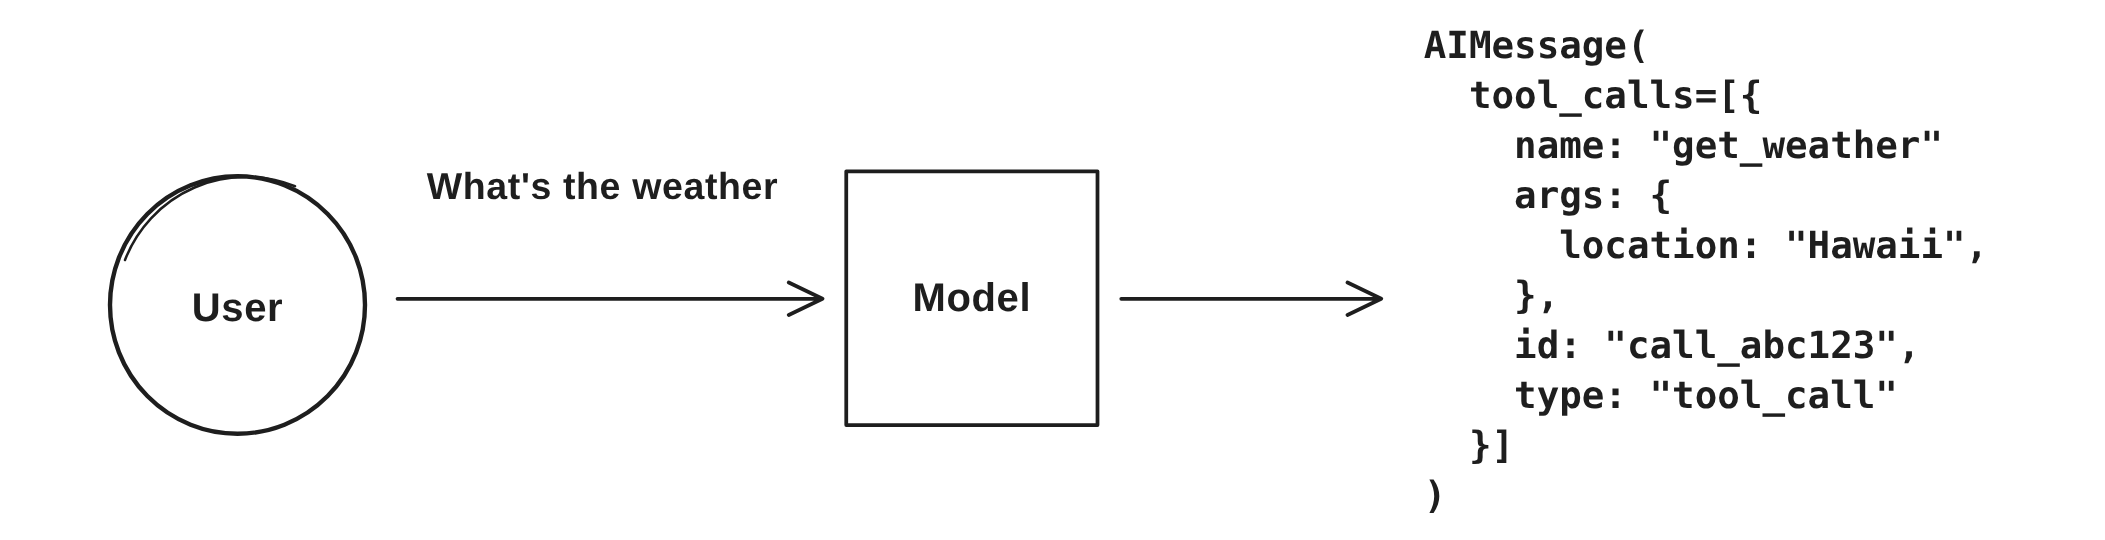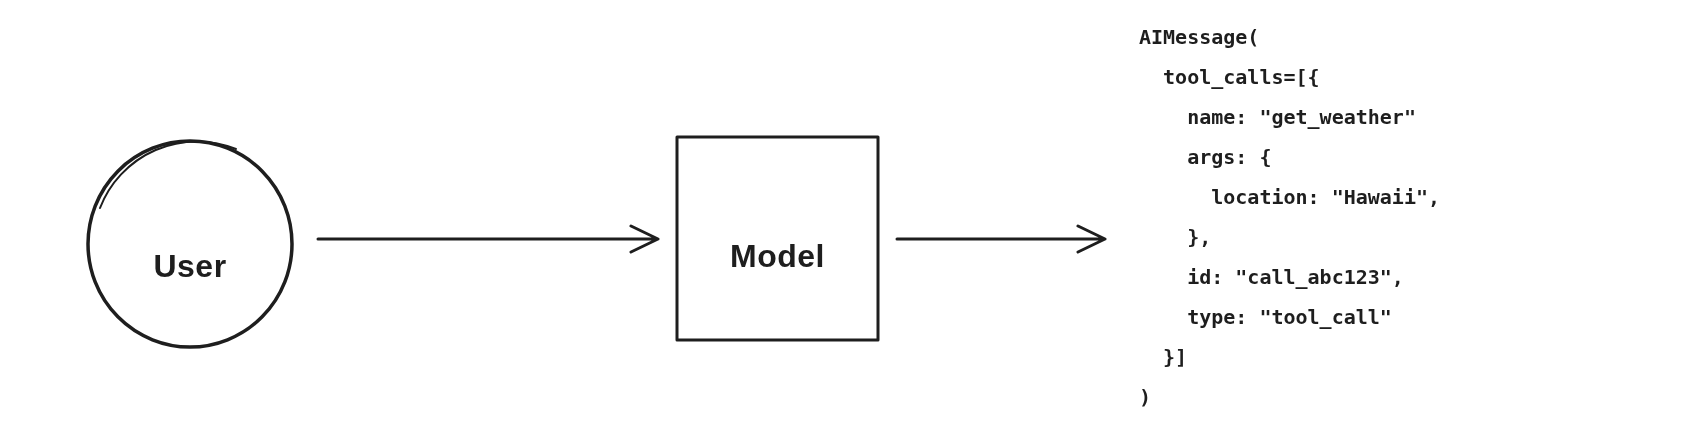--- a/index.html
+++ b/index.html
@@ -28,48 +28,47 @@
     color: #1e1e1e;
     white-space: nowrap;
   }
   .user-label {
     left: 88px;
     top: 230px;
     width: 204px;
     text-align: center;
     font-size: 32px;
     line-height: 32px;
-    margin-top: 20px;
   }
   .query-label {
     left: 312px;
     top: 128px;
     width: 340px;
     text-align: center;
     font-size: 30px;
     line-height: 43px;
   }
   .model-label {
     left: 677px;
-    top: 140px;
+    top: 122px;
     width: 201px;
     height: 233px;
     display: flex;
     align-items: center;
     justify-content: center;
     font-size: 32px;
   }
   .code {
     position: absolute;
     left: 1139px;
     top: 17px;
     margin: 0;
     font-family: "DejaVu Sans Mono", "Liberation Mono", monospace;
     font-weight: 700;
-    font-size: 20px;
+    font-size: 30px;
     line-height: 40px;
     color: #1e1e1e;
     white-space: pre;
   }
 </style>
 </head>
 <body>
 
 <div class="canvas">
 
@@ -79,20 +78,21 @@
       <path d="M 100,208 A 104,104 0 0 1 236,149" stroke-width="2"></path>
       <rect x="677" y="137" width="201" height="203" stroke-width="3"></rect>
       <path d="M318,239 L656,239 M631,226 L658,239 L631,252" stroke-width="3"></path>
       <path d="M897,239 L1102,239 M1078,226 L1105,239 L1078,252" stroke-width="3"></path>
     </g>
   </svg>
 
   <div class="hand user-label">User</div>
 
   <div class="hand query-label">
+    <div>What's the weather</div>
   </div>
 
   <div class="hand model-label">Model</div>
 
   <pre class="code">AIMessage(
   tool_calls=[{
     name: "get_weather"
     args: {
       location: "Hawaii",
     },

